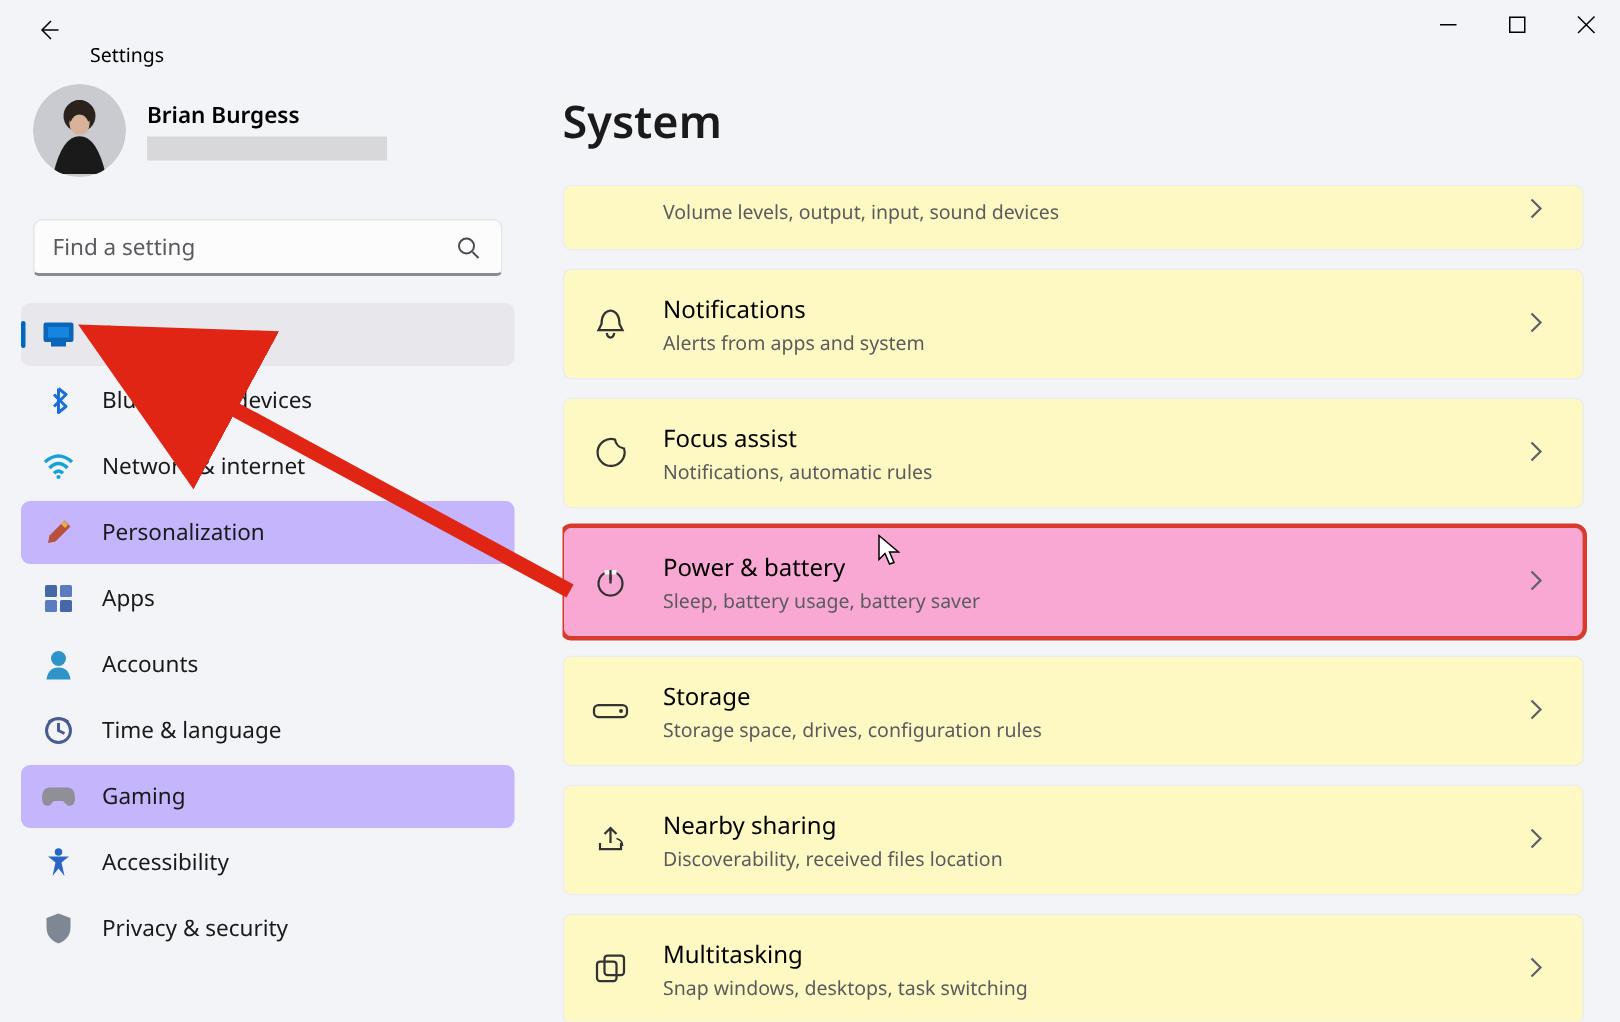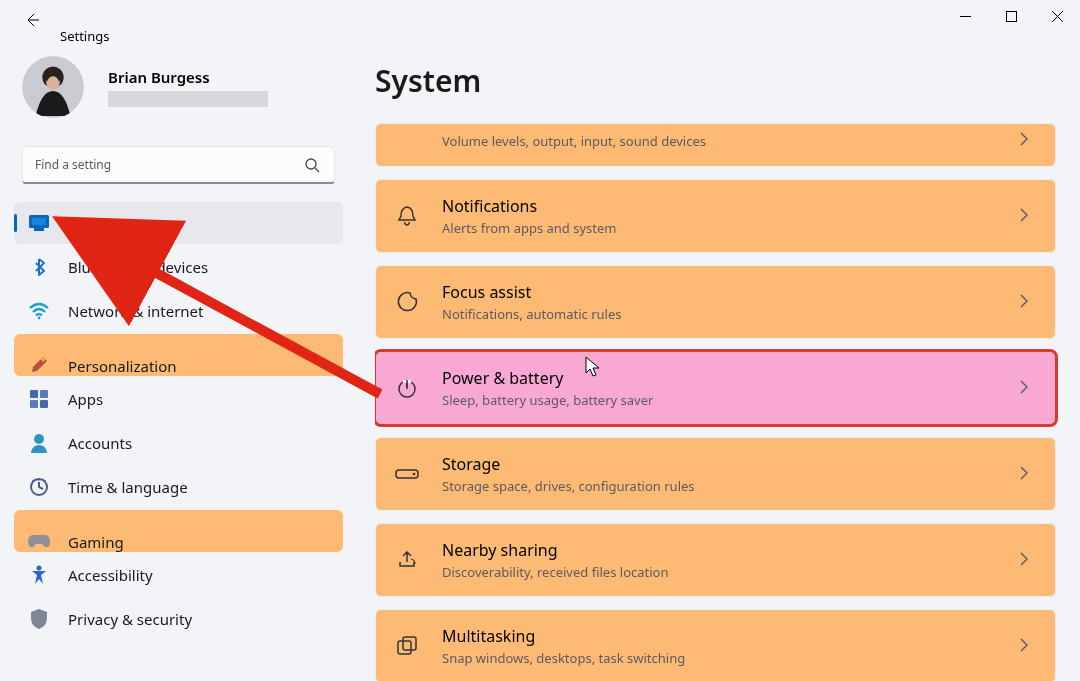--- a/index.html
+++ b/index.html
@@ -11,38 +11,38 @@
   .winbtns{position:absolute;right:0;top:0;display:flex;}
   .winbtns div{width:46px;height:32px;display:flex;align-items:center;justify-content:center;cursor:pointer;}
   .winbtns svg{stroke:#000;fill:none;}
   
   .wrap{display:flex;padding:0 12px;}
   
   .sidebar{width:335px;padding:6px 4px 0 2px;}
   .profile{display:flex;align-items:center;padding:10px 8px 16px 8px;}
   .avatar{width:62px;height:62px;border-radius:50%;overflow:hidden;flex-shrink:0;}
   .avatar svg{width:100%;height:100%;}
-  .profile-text{margin-left:24px;}
+  .profile-text{margin-left:14px;}
   .profile-text .name{font-size:15px;font-weight:600;color:#000;}
   .profile-text .email{width:160px;height:16px;background:#d8d8da;margin-top:4px;}
   .searchbox{margin:12px 8px 18px 8px;background:#fcfcfd;border:1px solid #e6e6ea;border-bottom:2px solid #8a8a8f;border-radius:6px 6px 4px 4px;height:38px;display:flex;align-items:center;padding:0 12px;}
-  .searchbox .ph{flex:1;font-size:12px;color:#5b5b5f;}
+  .searchbox .ph{flex:1;font-size:15px;color:#5b5b5f;}
   .searchbox .sicon{width:18px;height:18px;}
   .navlist{display:flex;flex-direction:column;gap:2px;}
   .navitem{height:42px;display:flex;align-items:center;border-radius:6px;padding-left:14px;cursor:pointer;position:relative;}
   .navitem.selected{background:#e8e8ec;}
   .navitem.selected::before{content:"";position:absolute;left:0;top:12px;bottom:12px;width:3px;background:#0067c0;border-radius:3px;}
-  .navitem.hover{background:#fdba74;align-items:flex-end;}
+  .navitem.hover{background:#c4b5fd;}
   .navitem .nicon{width:22px;height:22px;display:flex;align-items:center;justify-content:center;margin-right:18px;flex-shrink:0;}
   .navitem .nlbl{font-size:15px;color:#1a1a1a;}
   
   .main{flex:1;padding:4px 6px 0 28px;overflow:hidden;}
   .main h1{font-size:30px;font-weight:600;margin:16px 0 22px 0;}
   .cards{display:flex;flex-direction:column;gap:12px;max-height:560px;overflow-y:auto;padding-right:6px;scrollbar-width:thin;}
-  .card{background:#fdba74;border:1px solid #ececef;border-radius:6px;min-height:74px;display:flex;align-items:center;padding:10px 16px;cursor:pointer;position:relative;}
+  .card{background:#fef9c3;border:1px solid #ececef;border-radius:6px;min-height:74px;display:flex;align-items:center;padding:10px 16px;cursor:pointer;position:relative;}
   .card.top{min-height:0;padding-top:2px;padding-bottom:12px;}
   .card .cicon{width:30px;height:30px;display:flex;align-items:center;justify-content:center;margin-right:20px;flex-shrink:0;}
   .card .ctext{flex:1;}
   .card .ctitle{font-size:16px;color:#000;}
   .card .csub{font-size:13px;color:#5b5b5f;margin-top:2px;}
   .card .chev{width:22px;height:22px;flex-shrink:0;}
   .card.highlight{outline:3px solid #d83a2c;outline-offset:-1px;background:#f9a8d4;}
   
   .annot-arrow{position:absolute;left:120px;top:254px;pointer-events:none;z-index:50;}
   .cursor-img{position:absolute;left:585px;top:356px;pointer-events:none;z-index:40;}

